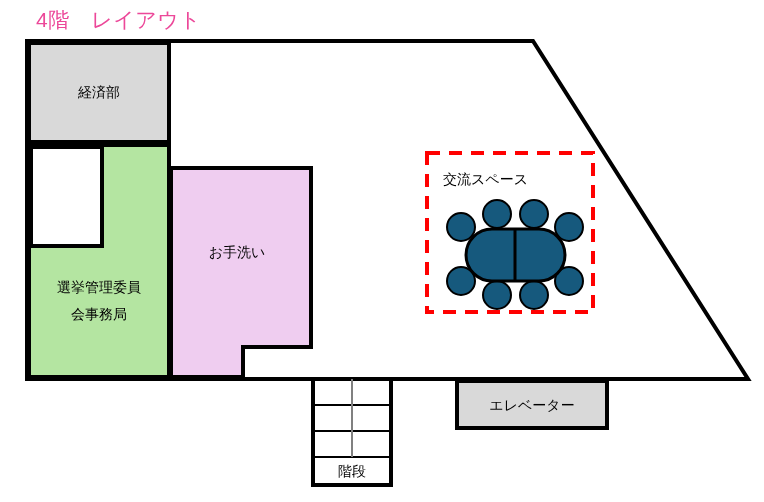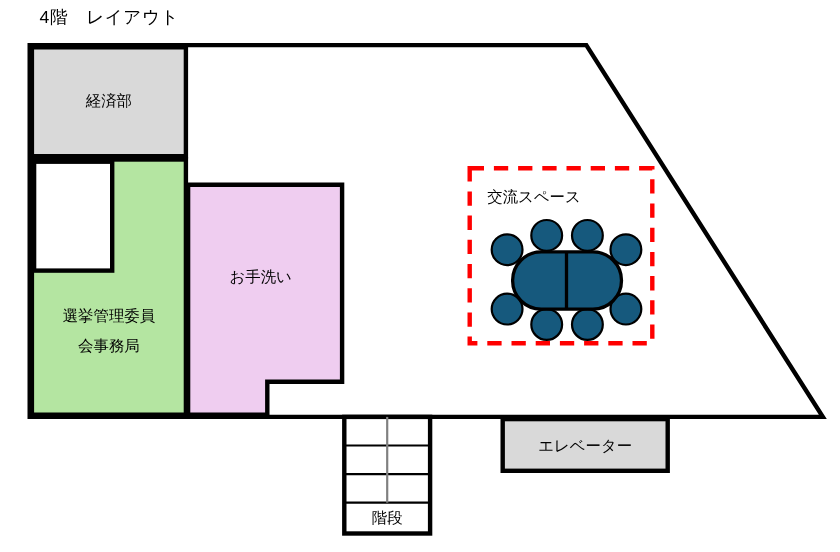--- a/index.html
+++ b/index.html
@@ -17,22 +17,22 @@
   #page {
     position: relative;
     width: 764px;
     height: 502px;
     background: #ffffff;
   }
   #title {
     position: absolute;
     left: 36px;
     top: 6px;
-    font-size: 16px;
-    color: #000000;
+    font-size: 21px;
+    color: #ec4899;
     letter-spacing: 0.5px;
     white-space: pre;
   }
   #floorplan-svg {
     position: absolute;
     left: 0;
     top: 0;
   }
   .room-label {
     font-family: "Liberation Sans", "DejaVu Sans", sans-serif;

